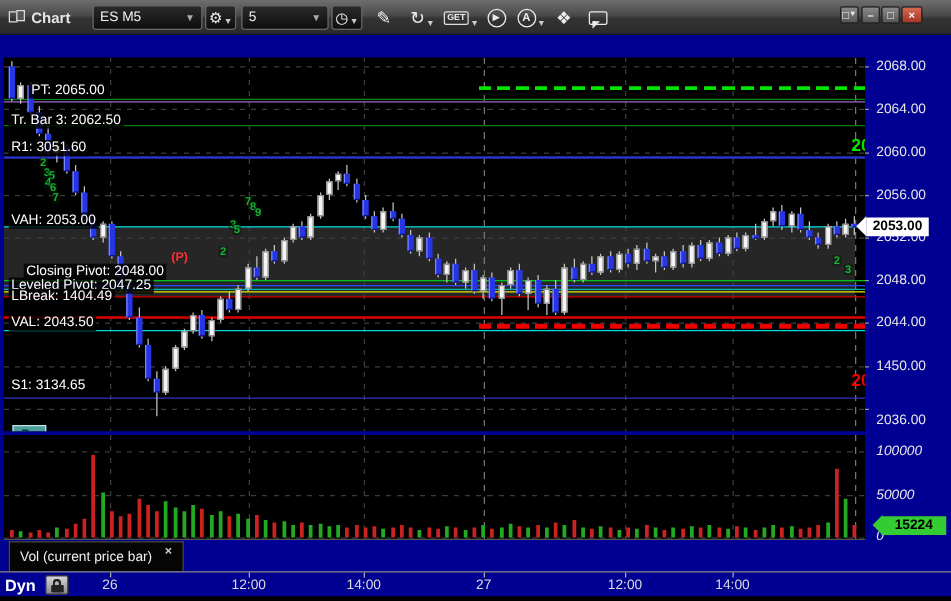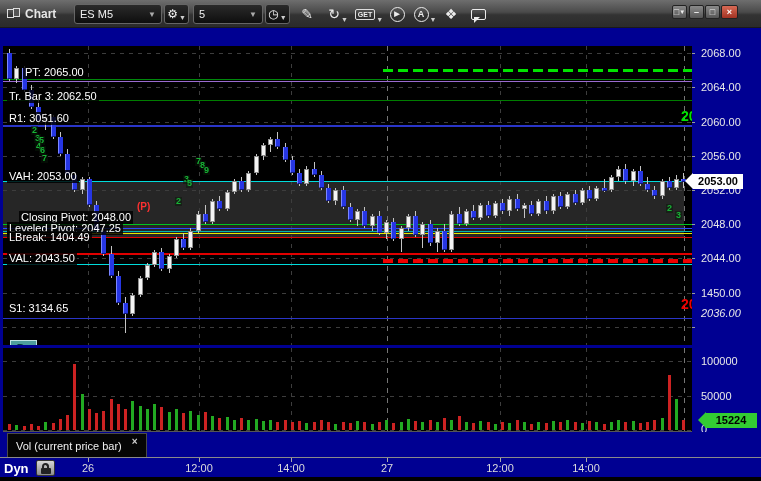--- a/index.html
+++ b/index.html
@@ -70,21 +70,21 @@
   .mark{position:absolute;color:#17b335;font-size:9px;font-weight:bold;background:rgba(8,24,8,0.5);
         line-height:9px;padding:0 1px;}
   .cliplab{position:absolute;font-size:14px;font-weight:bold;line-height:14px;}
   #pivotP{position:absolute;color:#ff3030;font-size:10px;font-weight:bold;}
   #ps-badge{position:absolute;left:7px;top:294px;width:27px;height:16px;background:#4e9d9d;
             border:1px solid #bfe3e3;color:#073a3a;font-size:11px;font-weight:bold;
             text-align:center;line-height:14px;}
   .vbar{position:absolute;width:3px;}
   .vbar.up{background:#22aa22;}
   .vbar.dn{background:#cc2222;}
-  .vaxlab{position:absolute;left:9px;color:#e8e8e8;font-size:11px;}
+  .vaxlab{position:absolute;left:9px;color:#e8e8e8;font-size:11px;font-style:italic;}
   
   #tabstrip{position:absolute;left:0;top:432px;width:761px;height:25px;background:#000092;}
   #vol-tab{position:absolute;left:7px;top:1px;height:24px;background:#050505;border:1px solid #4a4a4a;
            border-bottom:none;color:#f0f0f0;font-size:11px;display:flex;align-items:center;
            padding:0 8px;}
   #vol-tab .x{margin-left:10px;margin-bottom:8px;color:#cfcfcf;font-size:10px;font-weight:bold;}
   #timeaxis{position:absolute;left:0;top:457px;width:761px;height:20px;background:#000092;
             border-top:1px solid #8a8a8a;}
   #dyn{position:absolute;left:4px;top:3px;color:#fff;font-size:13px;font-weight:bold;}
   #lockbtn{position:absolute;left:36px;top:2px;width:19px;height:16px;border:1px solid #333;
@@ -551,21 +551,21 @@
         <div class="paxlab" style="top: 121.8px;">2056.00</div>
         <div class="paxtick" style="top: 162px;"></div>
         <div class="paxlab" style="top: 156px;">2052.00</div>
         <div class="paxtick" style="top: 196.2px;"></div>
         <div class="paxlab" style="top: 190.2px;">2048.00</div>
         <div class="paxtick" style="top: 230.4px;"></div>
         <div class="paxlab" style="top: 224.4px;">2044.00</div>
         <div class="paxtick" style="top: 264.6px;"></div>
         <div class="paxlab" style="top: 258.6px;">1450.00</div>
         <div class="paxtick" style="top: 298.8px;"></div>
-        <div class="paxlab" style="top: 279px; font-style: italic;">2036.00</div>
+        <div class="paxlab" style="top: 302px;">2036.00</div>
       </div>
     <div id="price-tag-arrow" style="top: 145.45px;"></div>
     <div id="price-tag" style="top: 146.45px;">2053.00</div>
     <div id="vax-labels">
         <div class="vaxlab" style="top: 327.034px;">100000</div>
         <div class="vaxlab" style="top: 361.517px;">50000</div>
         <div class="vaxlab" style="top: 395px;">0</div>
       </div>
     <div id="vol-tag-arrow" style="top: 383.501px;"></div>
     <div id="vol-tag" style="top: 384.501px;">15224</div>

